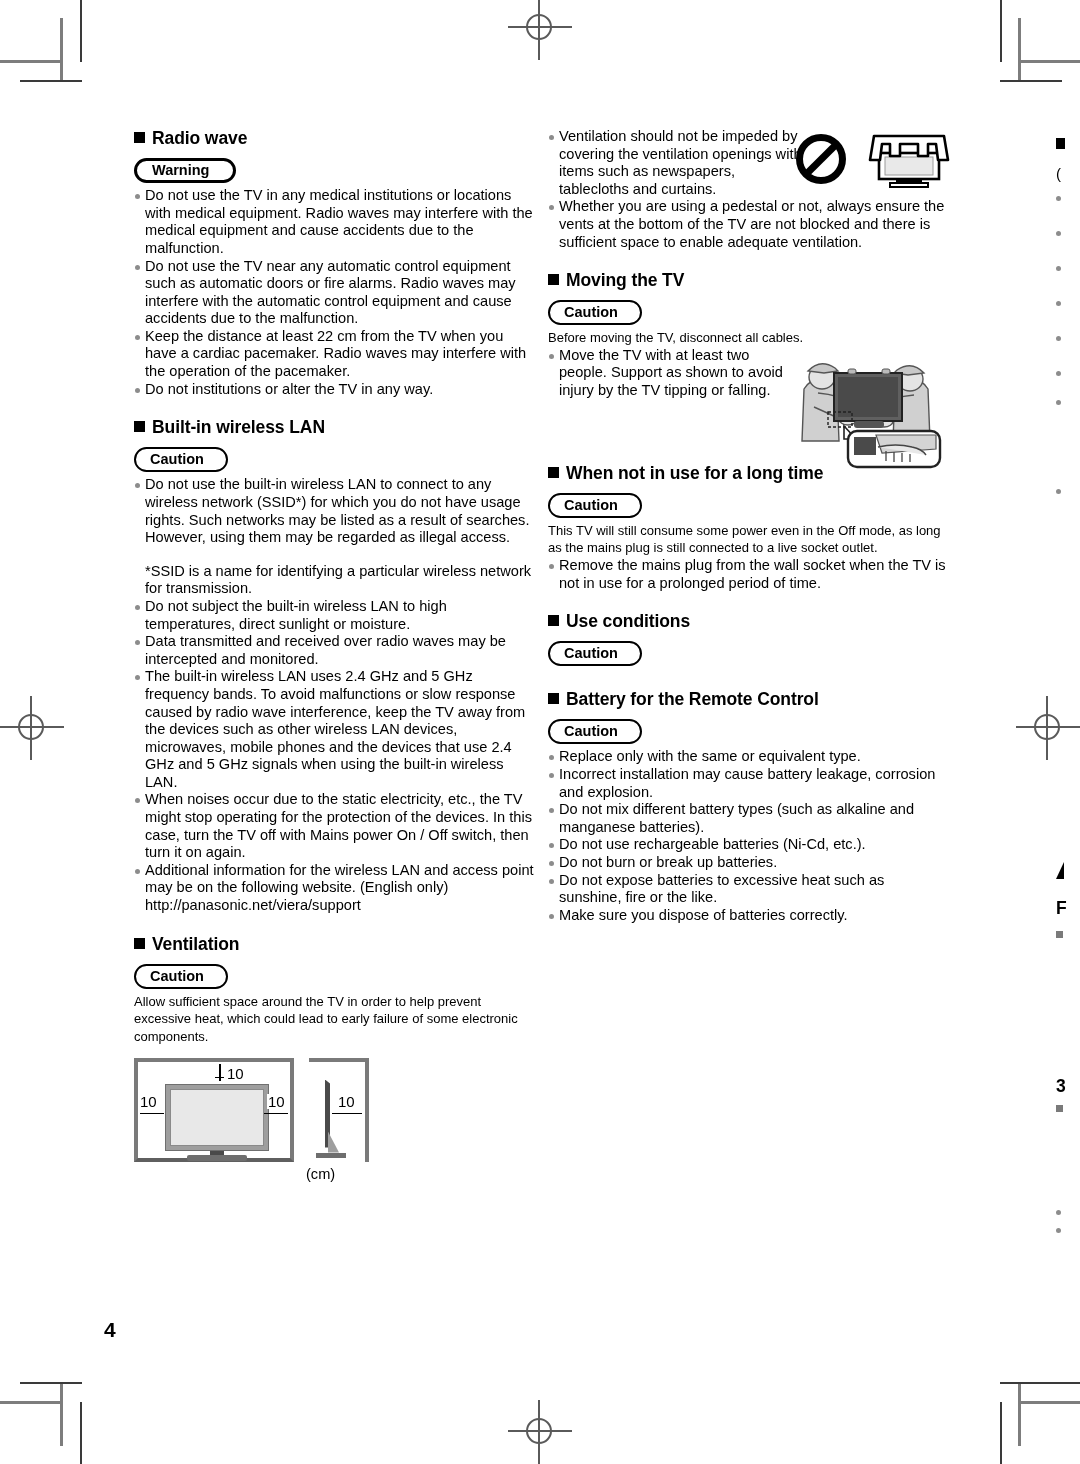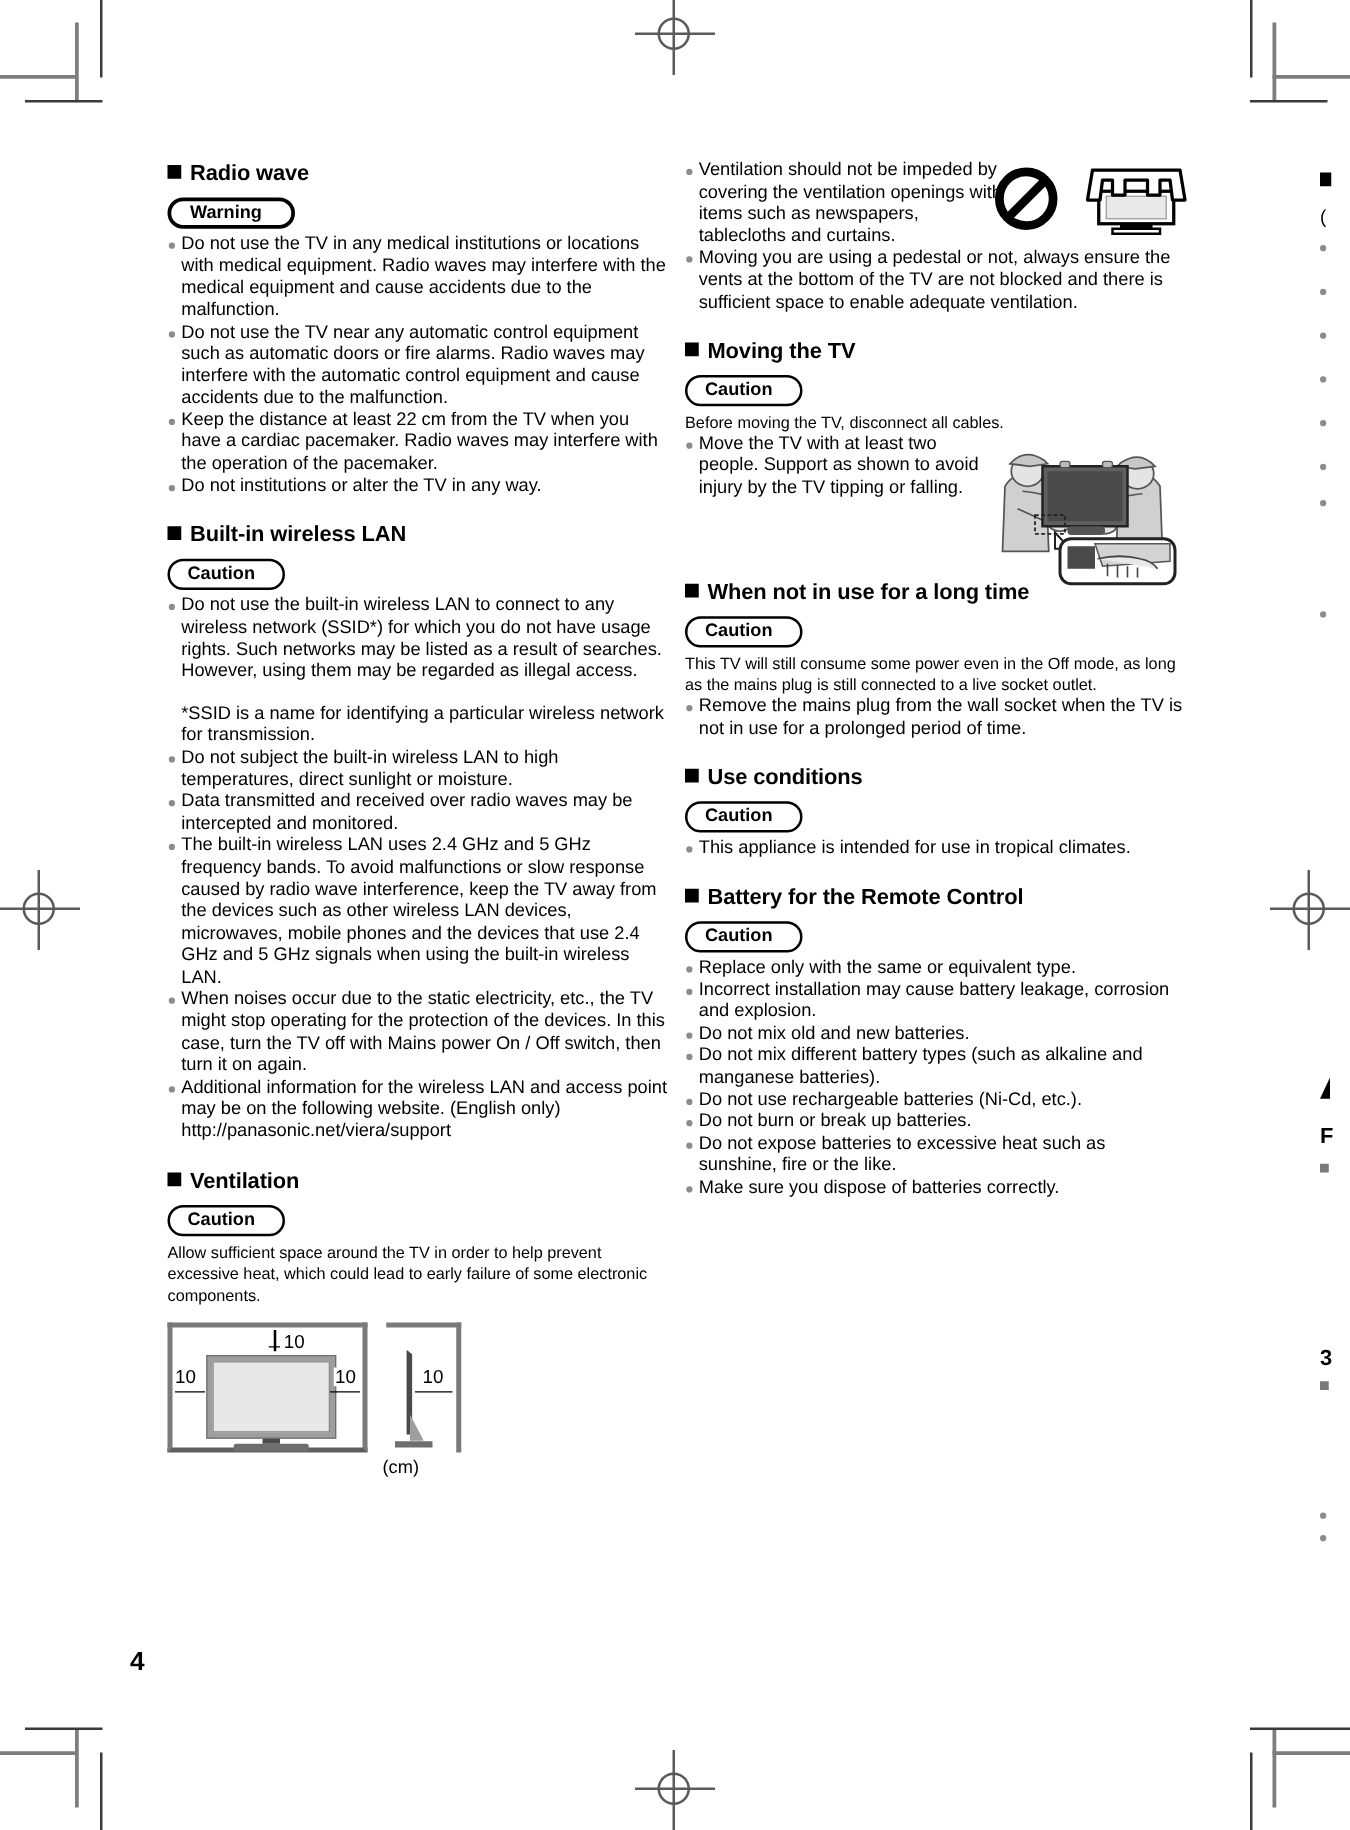--- a/index.html
+++ b/index.html
@@ -404,21 +404,21 @@
         <svg class="tv-covered" width="86" height="60" viewBox="0 0 86 60">
           <rect x="13" y="23" width="60" height="26" fill="#fff" stroke="#000" stroke-width="2.6"></rect>
           <rect x="19" y="27" width="48" height="18" fill="#e9e9e9" stroke="#9a9a9a" stroke-width="1"></rect>
           <rect x="30" y="49" width="26" height="4" fill="#000"></rect>
           <rect x="24" y="53" width="38" height="4" fill="#fff" stroke="#000" stroke-width="2"></rect>
           <path d="M8 6 L78 6 L82 30 L72 30 L70 14 L62 14 L62 26 L52 26 L52 14 L34 14 L34 26 L24 26 L24 14 L16 14 L14 30 L4 30 Z" fill="#fff" stroke="#000" stroke-width="2.6" stroke-linejoin="round"></path>
         </svg>
       </div>
       <ul class="blist">
         <li style="width:246px;">Ventilation should not be impeded by covering the ventilation openings with items such as newspapers, tablecloths and curtains.</li>
-        <li>Moving you are using a pedestal or not, always ensure the vents at the bottom of the TV are not blocked and there is sufficient space to enable adequate ventilation.</li>
+        <li>Whether you are using a pedestal or not, always ensure the vents at the bottom of the TV are not blocked and there is sufficient space to enable adequate ventilation.</li>
       </ul>
     </div>
 
     <div class="section-gap"></div>
 
     
     <h2 class="section">
       <span class="sq"></span><span>Moving the TV</span>
     </h2>
     <div class="badge">Caution</div>
@@ -472,35 +472,31 @@
       <li>Remove the mains plug from the wall socket when the TV is not in use for a prolonged period of time.</li>
     </ul>
 
     <div class="section-gap"></div>
 
     
     <h2 class="section">
       <span class="sq"></span><span>Use conditions</span>
     </h2>
     <div class="badge">Caution</div>
-    <ul class="blist">
-      <li>This appliance is intended for use in tropical climates.</li>
-    </ul>
 
     <div class="section-gap"></div>
 
     
     <h2 class="section">
       <span class="sq"></span><span>Battery for the Remote Control</span>
     </h2>
     <div class="badge">Caution</div>
     <ul class="blist">
       <li>Replace only with the same or equivalent type.</li>
       <li>Incorrect installation may cause battery leakage, corrosion and explosion.</li>
-      <li>Do not mix old and new batteries.</li>
       <li>Do not mix different battery types (such as alkaline and manganese batteries).</li>
       <li>Do not use rechargeable batteries (Ni-Cd, etc.).</li>
       <li>Do not burn or break up batteries.</li>
       <li>Do not expose batteries to excessive heat such as sunshine, fire or the like.</li>
       <li>Make sure you dispose of batteries correctly.</li>
     </ul>
   </div>
 
   <div class="col-cut" id="cut-col" style="position:absolute; height:1200px;">
       <div class="frag frag-sq" style="top: 10px; left: 4px;"></div>

